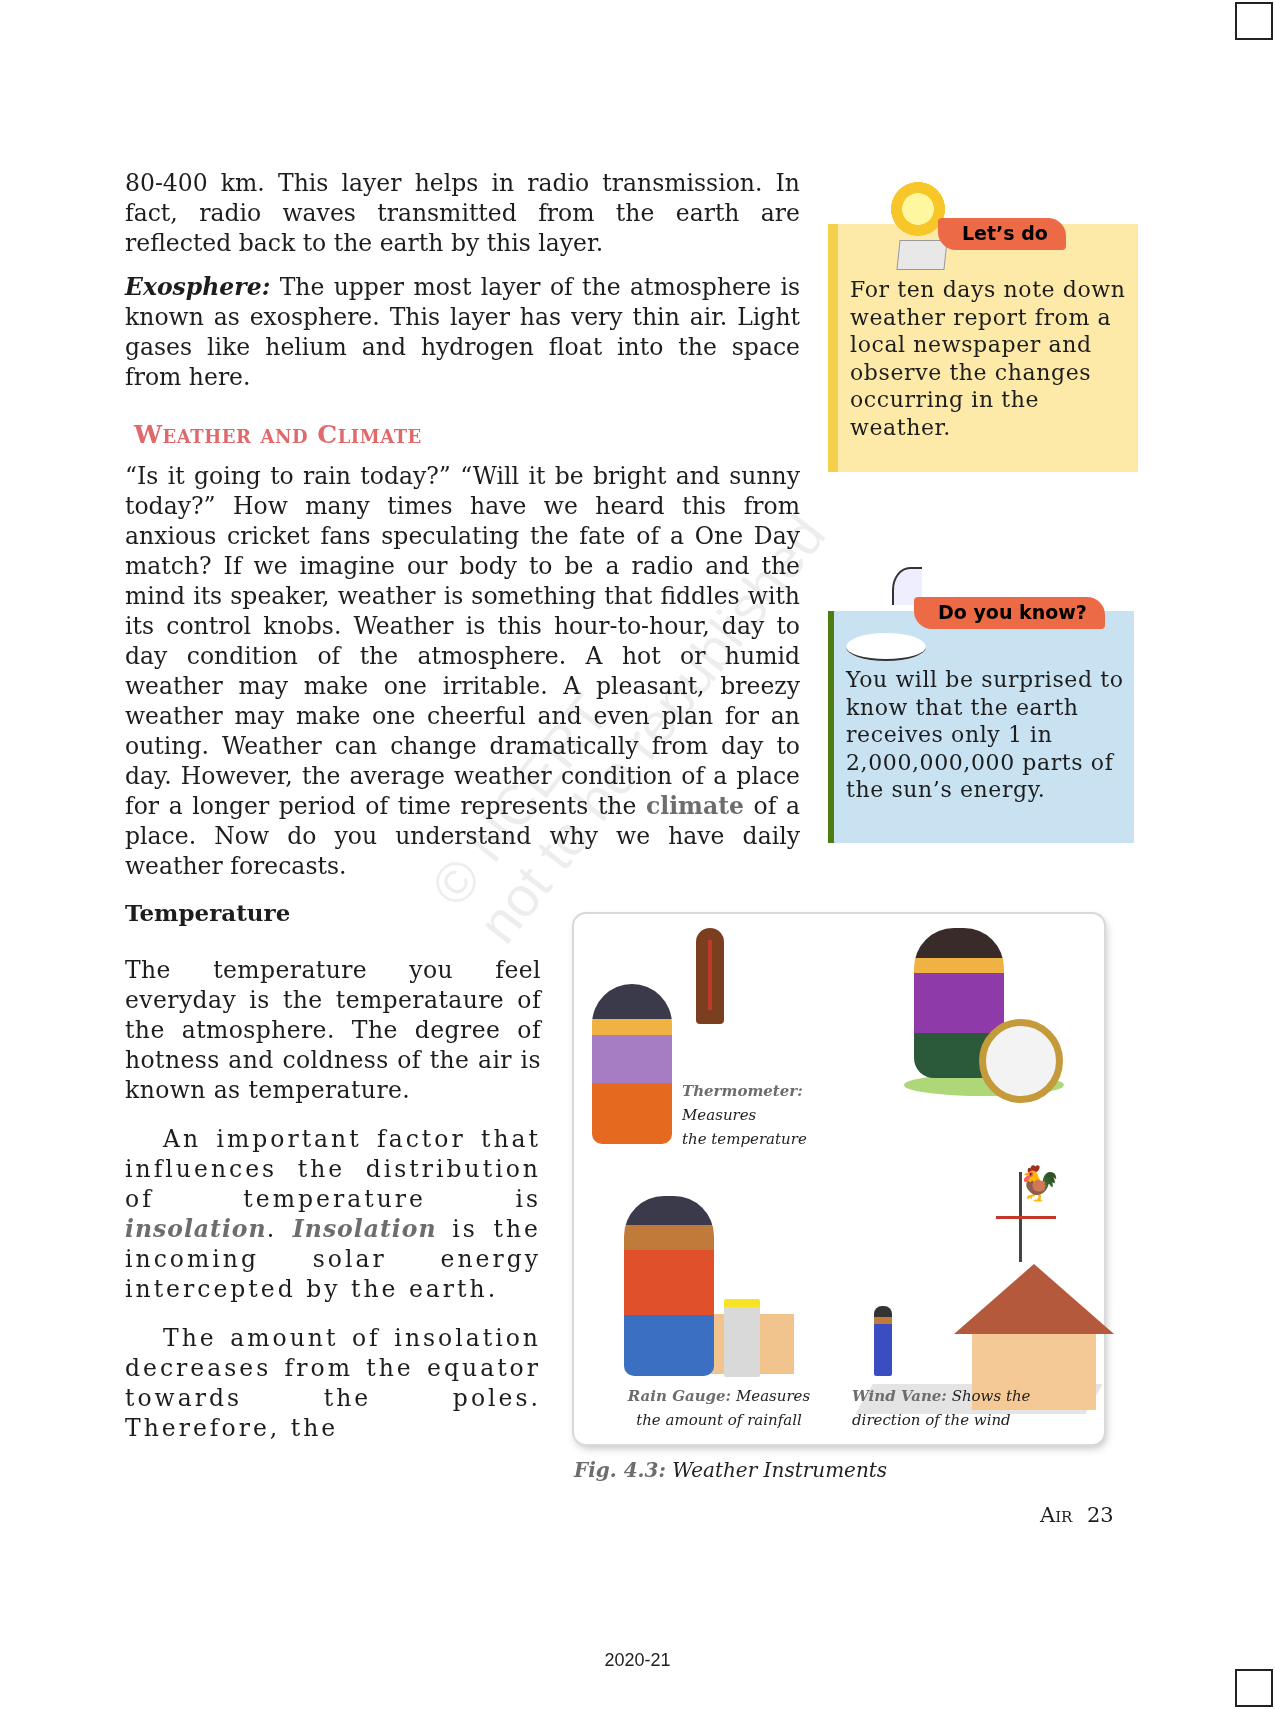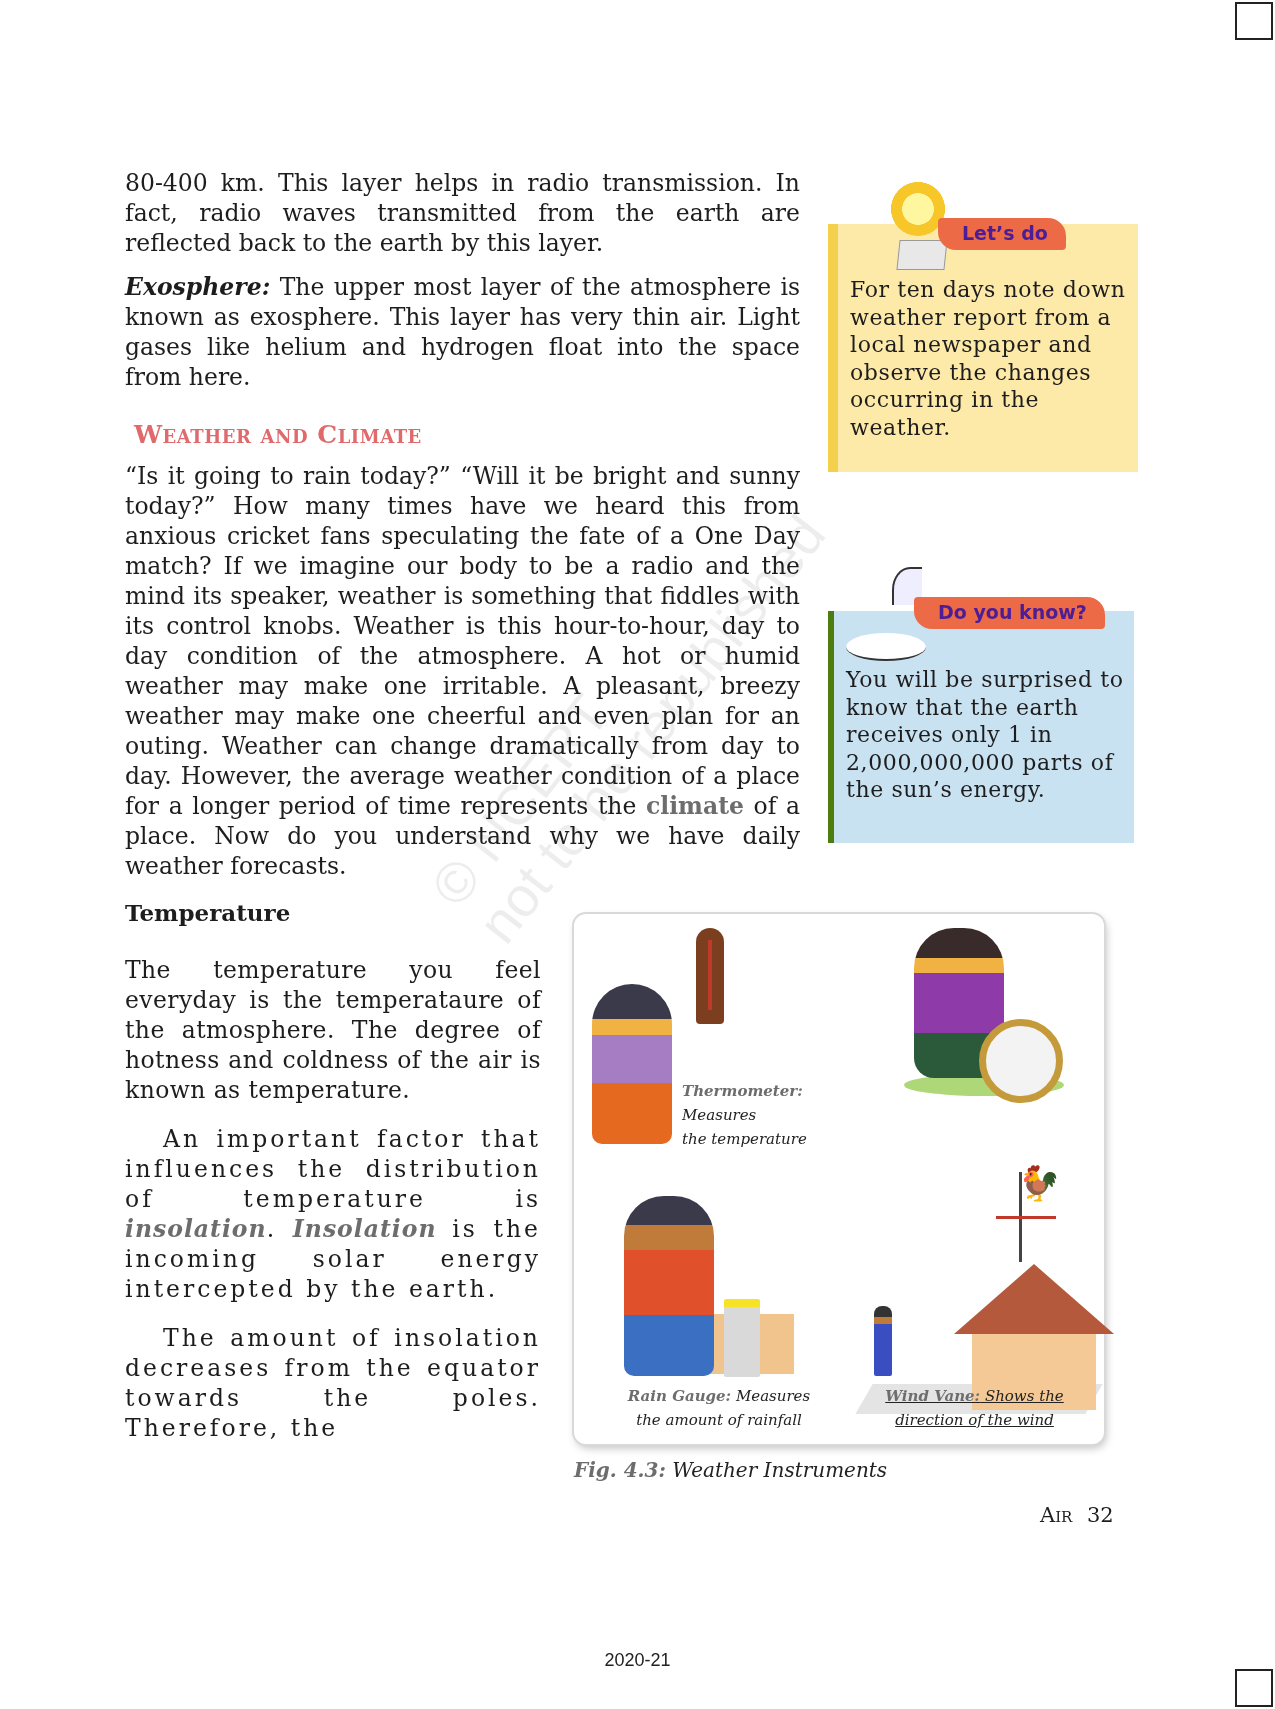--- a/index.html
+++ b/index.html
@@ -24,21 +24,21 @@
   #temp-heading { position:absolute; left:125px; top:899px; font-size:23px; font-weight:bold; }
   .narrow-col { position:absolute; left:125px; width:416px; font-size:23.5px; line-height:30px; top:936px; }
   .narrow-col .para { letter-spacing:0.4px;margin-top:19px; }
   .indent { text-indent:38px; }
   .spaced { letter-spacing:3px !important; }
 
   
   .sidebox { position:absolute; left:828px; width:300px; }
   .letsdo-box { top:224px; height:248px; background:#fde9a8; border-left:10px solid #f5d04c; }
   .dyk-box { top:611px; height:232px; background:#c9e2f2; border-left:6px solid #4d7c0f; }
-  .sidebox .ribbon { position:absolute; color:#4c1d95; font-family:"DejaVu Sans", sans-serif;
+  .sidebox .ribbon { position:absolute; color:#000000; font-family:"DejaVu Sans", sans-serif;
                      font-weight:bold; font-size:19px; background:#ec6a45; padding:4px 18px 6px 24px;
                      border-radius:4px 18px 4px 18px; }
   .letsdo-box .ribbon { left:100px; top:-6px; }
   .dyk-box .ribbon { left:80px; top:-14px; }
   .sidebox .box-text { position:absolute; left:12px; right:10px; font-size:22px; line-height:27.5px; letter-spacing:0.6px; }
   .letsdo-box .box-text { top:52px; }
   .dyk-box .box-text { top:55px; }
   .sun-icon { position:absolute; left:50px; top:-48px; width:60px; height:60px; border-radius:50%;
               background:radial-gradient(circle at 50% 55%, #fff6a0 0 35%, #f7c72a 36% 60%, transparent 61%); }
   .paper-icon { position:absolute; left:60px; top:16px; width:46px; height:28px; background:#e8e8e8;
@@ -149,23 +149,23 @@
   <div class="illus shadow"></div>
   <div class="illus house-roof"></div>
   <div class="illus house-body"></div>
   <div class="illus vane"></div>
   <div class="illus boy2"></div>
 
   <div class="cap" style="left:20px; top:470px; text-align:center; width:250px;">
     <div><span class="cap-name">Rain Gauge:</span><span> Measures</span></div>
     <div>the amount of rainfall</div>
   </div>
-  <div class="cap" style="left:278px; top:470px; text-align:center; width:245px;text-decoration:underline;">
+  <div class="cap" style="left:278px; top:470px; text-align:left; width:245px;">
     <div><span class="cap-name">Wind Vane:</span><span> Shows the</span></div>
     <div>direction of the wind</div>
   </div>
 </div>
 
 <div class="fig-caption"><span class="fig-num">Fig. 4.3:</span><span> Weather Instruments</span></div>
 
 <div class="footer-air">Air</div>
-<div class="footer-page">32</div>
+<div class="footer-page">23</div>
 <div class="year">2020-21</div>
 
 </body></html>

